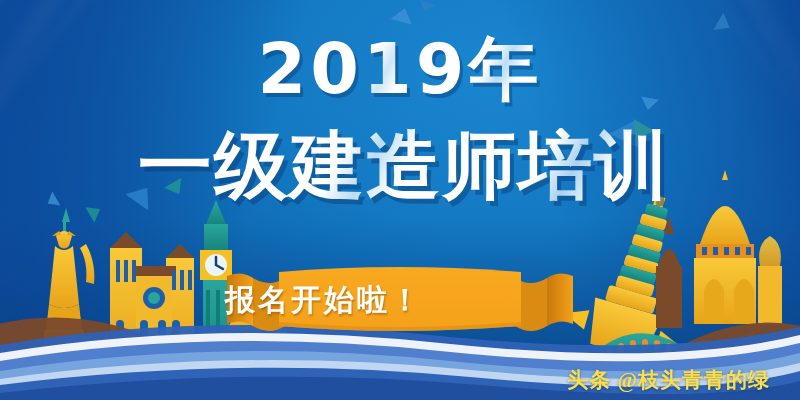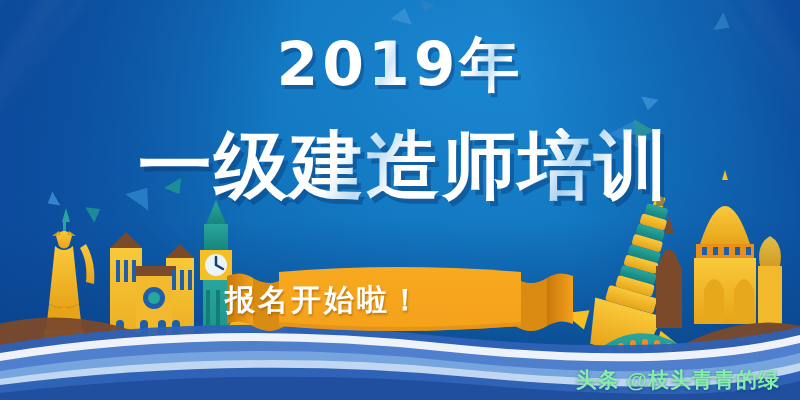--- a/index.html
+++ b/index.html
@@ -65,21 +65,21 @@
 
   
   .year-wrap{
     position:absolute;top:34px;left:0;right:0;
     text-align:center;
     z-index:6;
   }
   .year{
     display:inline-block;
     font-family:"DejaVu Sans","Liberation Sans",sans-serif;
-    font-size:60px;
+    font-size:70px;
     font-weight:bold;
     letter-spacing:4px;
     line-height:1;
     background:linear-gradient(118deg,#ffffff 0%,#ffffff 40%,#cfe6f7 46%,#ffffff 52%,#ffffff 76%,#bcdcf3 82%,#ffffff 88%);
     -webkit-background-clip:text;
     background-clip:text;
     color:transparent;
     filter:drop-shadow(3px 4px 0 rgba(7,52,112,.40));
   }
   .title-wrap{
@@ -120,25 +120,25 @@
     letter-spacing:3px;
     color:#ffffff;
     text-shadow:1px 2px 2px rgba(150,85,0,.55);
     z-index:8;
     pointer-events:none;
   }
 
   
   .watermark{
     position:absolute;
-    right:20px;bottom:6px;
-    font-family:Liberation Sans, sans-serif;
+    right:30px;bottom:6px;
+    font-family:Liberation Serif, serif;
     font-size:21px;
     font-weight:bold;
-    color:#86efac;
+    color:#fde047;
     letter-spacing:1px;
     text-shadow:0 1px 3px rgba(0,40,90,.55);
     z-index:12;
   }
 </style>
 </head>
 <body>
 
 <div id="banner">
 

